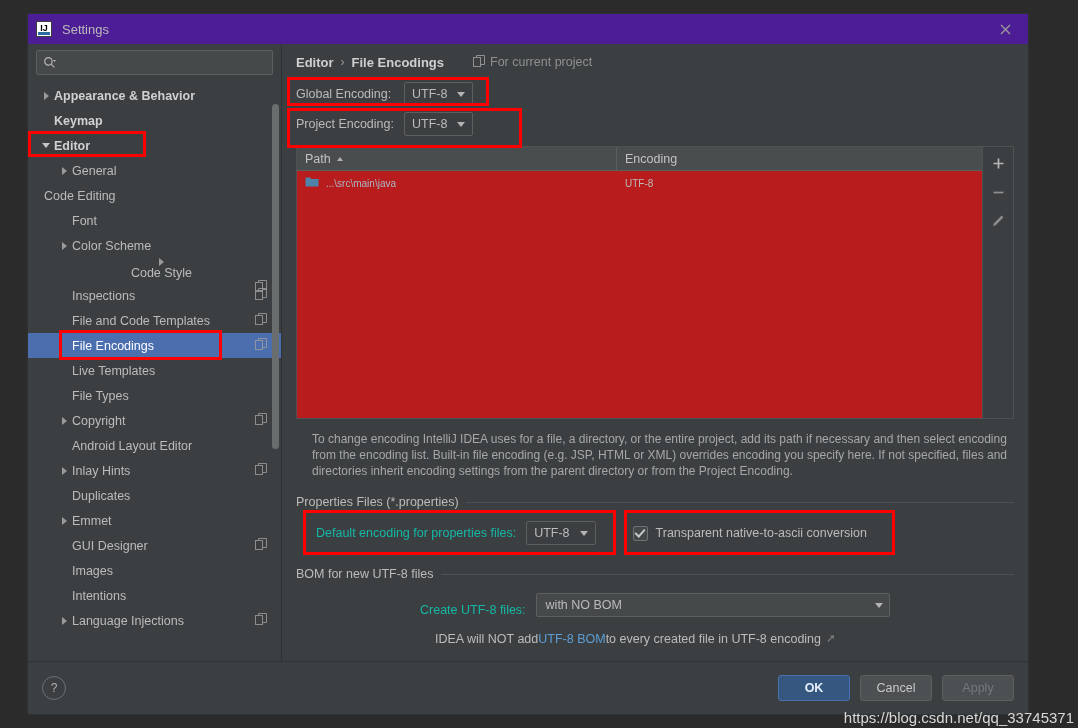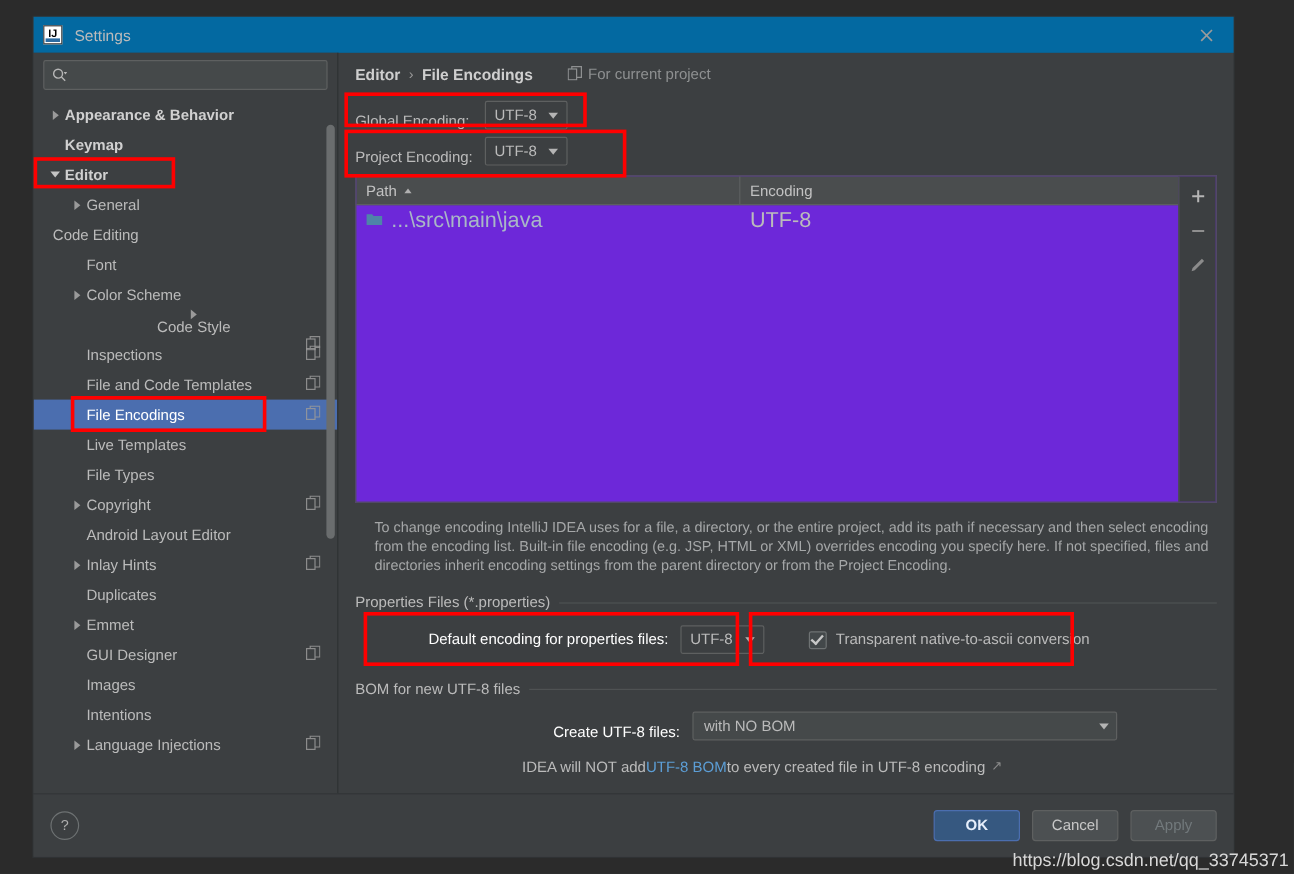--- a/index.html
+++ b/index.html
@@ -26,21 +26,21 @@
     height: 700px;
     background: #3c3f41;
     box-shadow: 0 0 0 1px #2f3234;
     display: flex;
     flex-direction: column;
   }
 
   
   .titlebar {
     height: 30px;
-    background: #0369a1;
+    background: #4c1d95;
     display: flex;
     align-items: center;
     padding: 0 0 0 8px;
     flex: none;
   }
   .ij-logo {
     width: 16px; height: 16px;
     background: #ffffff;
     border: 1px solid #3c3f41;
     position: relative;
@@ -202,21 +202,21 @@
     align-items: center;
     gap: 5px;
     margin-left: 22px;
     color: #8e9091;
     font-size: 12.5px;
     font-weight: normal;
   }
 
   .enc-row {
     display: flex;
-    align-items: flex-end;
+    align-items: center;
     height: 28px;
     margin-bottom: 2px;
   }
   .enc-label {
     width: 108px;
     font-size: 12.5px;
     color: #bbbbbb;
   }
   .combo {
     height: 22px;
@@ -235,21 +235,21 @@
     width: 0; height: 0;
     border-top: 5px solid #b4b4b4;
     border-left: 4px solid transparent;
     border-right: 4px solid transparent;
   }
 
   
   .table-wrap {
     display: flex;
     border: 1px solid #4f5253;
-    background: #6d28d9;
+    background: #b91c1c;
     margin-top: 6px;
     height: 273px;
     box-sizing: border-box;
   }
   .table-main {
     flex: 1;
     min-width: 0;
     display: flex;
     flex-direction: column;
   }
@@ -279,21 +279,21 @@
   .tbody { flex: 1; }
   .trow {
     display: flex;
     height: 24px;
     align-items: center;
   }
   .td {
     display: flex;
     align-items: center;
     padding: 0 8px;
-    font-size: 18px;
+    font-size: 10px;
     color: #a9b7c6;
     box-sizing: border-box;
     gap: 7px;
     text-align: right;
   }
   .td.path { width: 320px; }
   .td.enc { flex: 1; color: #bbbbbb; }
   .folder-icon { flex: none; }
   .table-toolbar {
     width: 30px;
@@ -334,21 +334,21 @@
   .group-rule {
     flex: 1;
     height: 1px;
     background: #4f5253;
   }
   .group-body {
     padding: 12px 0 6px 20px;
     display: flex;
     align-items: center;
   }
-  .field-label { font-size: 12.5px; color: #ffffff; margin-right: 10px; margin-left: 41px; }
+  .field-label { font-size: 12.5px; color: #14b8a6; margin-right: 10px; }
   .checkbox-row {
     display: flex;
     align-items: center;
     gap: 8px;
     font-size: 12.5px;
     color: #bbbbbb;
   }
   .checkbox {
     width: 13px; height: 13px;
     background: #43484a;

